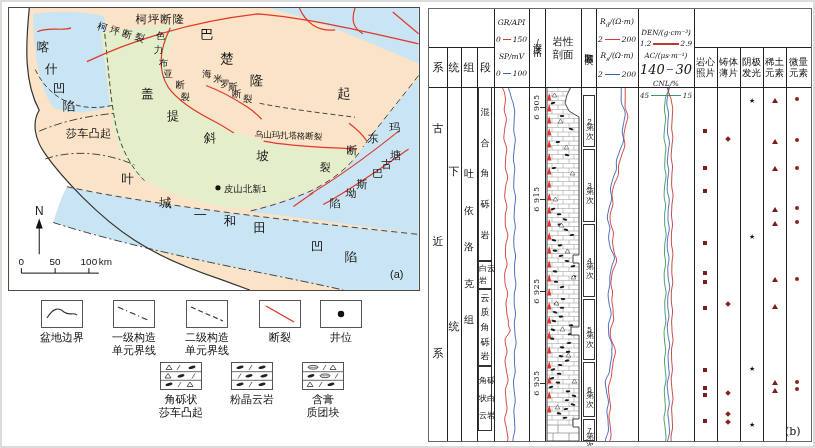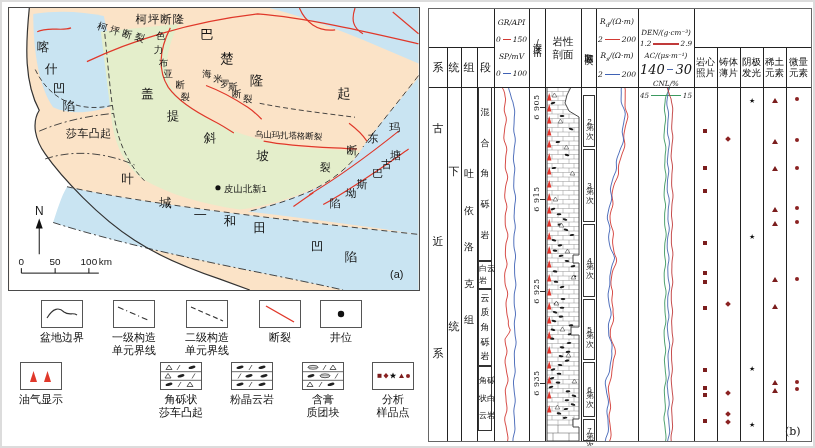--- a/index.html
+++ b/index.html
@@ -190,27 +190,20 @@
       </svg>
     <div class="lg-label">井位</div>
   </div>
   <div class="lg-item" style="left:245px;top:300px">
     <svg class="lg-box" viewBox="0 0 40 26">
       <path d="M6,5 L34,21" stroke="#e0382a" stroke-width="1.4" fill="none"></path>
       </svg>
     <div class="lg-label">断裂</div>
   </div>
 
-  <div class="lg-item" style="left:6px;top:362px">
-    <svg class="lg-box" viewBox="0 0 40 26">
-      <polygon points="9,19 16,19 12.5,8" fill="#e0382a"></polygon>
-        <polygon points="23,19 30,19 26.5,8" fill="#e0382a"></polygon>
-      </svg>
-    <div class="lg-label">油气显示</div>
-  </div>
   <div class="lg-item" style="left:146px;top:362px">
     <svg class="lg-box" viewBox="0 0 40 26">
       <path class="ln2" d="M0,8.7 H40 M0,17.3 H40"></path>
       <path class="ln2" d="M16,7 l3,-5 M31,15.5 l3,-5 M17,24 l3,-5"></path>
       <polygon class="tri-o" points="5,6.5 11,6.5 8,2"></polygon>
       <ellipse cx="31" cy="4.3" rx="3.5" ry="1.4" fill="#222" transform="rotate(-14 31 4.3)"></ellipse>
       <polygon class="tri-o" points="4,15 10,15 7,10.5"></polygon>
       <ellipse cx="20" cy="12.8" rx="3.5" ry="1.4" fill="#222" transform="rotate(-14 20 12.8)"></ellipse>
       <ellipse cx="8" cy="21.3" rx="3.5" ry="1.4" fill="#222" transform="rotate(-14 8 21.3)"></ellipse>
       <polygon class="tri-o" points="26,23.5 32,23.5 29,19"></polygon>
@@ -239,31 +232,20 @@
         <line x1="5" y1="4.3" x2="15" y2="4.3" stroke="#333" stroke-width="0.6"></line>
       <polygon class="tri-o" points="27,6.5 33,6.5 30,2"></polygon>
       <ellipse cx="8" cy="12.8" rx="3.5" ry="1.4" fill="#222" transform="rotate(-14 8 12.8)"></ellipse>
       <ellipse cx="22" cy="12.8" rx="5" ry="1.9" fill="none" stroke="#333" stroke-width="0.8"></ellipse>
         <line x1="17" y1="12.8" x2="27" y2="12.8" stroke="#333" stroke-width="0.6"></line>
       <polygon class="tri-o" points="4,23.5 10,23.5 7,19"></polygon>
       <ellipse cx="28" cy="21.3" rx="3.5" ry="1.4" fill="#222" transform="rotate(-14 28 21.3)"></ellipse>
       </svg>
     <div class="lg-label">含膏
 质团块</div>
-  </div>
-  <div class="lg-item" style="left:358px;top:362px">
-    <svg class="lg-box" viewBox="0 0 40 26">
-      <rect x="4.5" y="10.8" width="4" height="4" fill="#7b1d1d"></rect>
-      <polygon points="13,10 15.5,12.8 13,15.6 10.5,12.8" fill="#8b2222"></polygon>
-      <polygon points="20,9.5 20.9,11.7 23.2,11.7 21.4,13.2 22,15.5 20,14.1 18,15.5 18.6,13.2 16.8,11.7 19.1,11.7" fill="#111"></polygon>
-      <polygon points="26,15 31,15 28.5,10.5" fill="#7b1d1d"></polygon>
-      <circle cx="35" cy="12.9" r="2" fill="#8b2222"></circle>
-      </svg>
-    <div class="lg-label">分析
-样品点</div>
   </div>
 
   <div id="panel-b">
 
     <div class="hc" style="left:0;top:38px;width:18px;height:40px;font-size:11px">系</div>
     <div class="hc" style="left:18px;top:38px;width:14px;height:40px;font-size:11px">统</div>
     <div class="hc" style="left:32px;top:38px;width:16px;height:40px;font-size:11px">组</div>
     <div class="hc" style="left:48px;top:38px;width:17px;height:40px;font-size:11px">段</div>
 
     <div class="logbox" style="left:65px;top:0;width:35px;height:78px">

